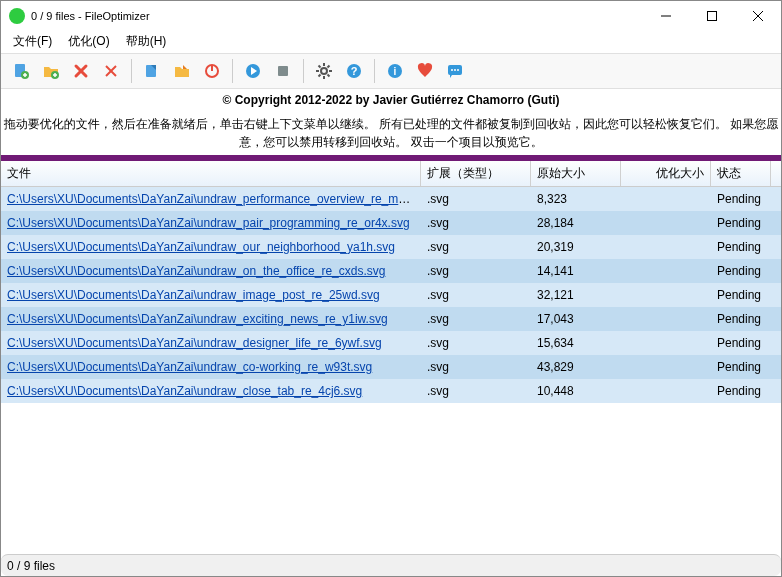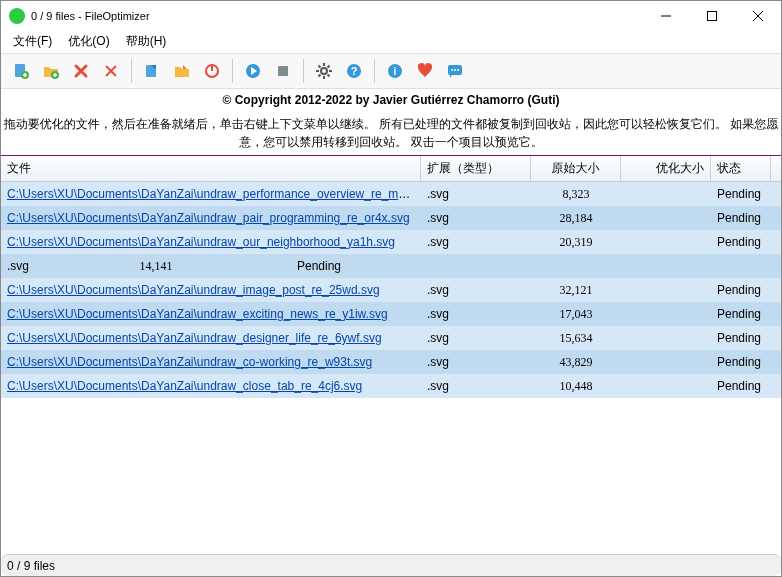--- a/index.html
+++ b/index.html
@@ -9,31 +9,31 @@
 .titlebar .title { flex: 1; font-size: 11px; color: #000; }
 .winbtns { display: flex; }
 .winbtn { width: 46px; height: 30px; display: flex; align-items: center; justify-content: center; font-size: 14px; color: #000; }
 .menubar { height: 22px; display: flex; align-items: flex-start; padding: 0 4px; background: #fff; }
 .menuitem { padding: 2px 8px; font-size: 12px; }
 .toolbar { height: 36px; display: flex; align-items: center; padding: 0 6px; border-top: 1px solid #e0e0e0; border-bottom: 1px solid #e0e0e0; background: #f8f8f8; gap: 2px; }
 .tbtn { width: 28px; height: 28px; display: flex; align-items: center; justify-content: center; }
 .tsep { width: 1px; height: 24px; background: #ccc; margin: 0 4px; }
 .copyright { text-align: center; font-weight: bold; font-size: 12px; padding: 4px 0; }
 .instructions { text-align: center; font-size: 12px; padding: 4px 1px; line-height: 1.5; }
-.grid { flex: 1; overflow: auto; border-top: 1px solid #701a75; }
+.grid { flex: 1; overflow: auto; border-top: 6px solid #701a75; }
 .ghead { display: flex; background: linear-gradient(#fdfefe, #e9f2fb); border-bottom: 1px solid #ccc; position: sticky; top: 0; font-size: 12px; }
 .ghead .gcell { padding: 4px 6px; border-right: 1px solid #d0d0d0; }
 .grow { display: flex; font-size: 12px; height: 24px; align-items: center; }
 .grow .gcell { padding: 3px 6px; overflow: hidden; white-space: nowrap; text-overflow: ellipsis; }
 .grow a { color: #0645ad; text-decoration: underline; }
 .grow:nth-child(odd) { background: #d6e8f7; }
 .grow:nth-child(even) { background: #c0dbf0; }
 .col-file { width: 420px; }
 .col-ext { width: 110px; }
-.col-orig { width: 90px; text-align: center; font-family: Liberation Serif, serif; }
+.col-orig { width: 90px; text-align: left; }
 .col-opt { width: 90px; text-align: right; }
 .col-status { width: 60px; }
 .statusbar { height: 22px; border-top: 1px solid #ccc; display: flex; align-items: center; padding: 0 6px; font-size: 12px; background: #f0f0f0; border-radius: 7px; }
 svg { display: block; }
 </style>
 </head>
 <body>
 
 <div class="titlebar">
   <span class="appicon"></span>
@@ -196,20 +196,21 @@
         <div class="gcell col-status">Pending</div>
       </div>
       <div class="grow">
         <div class="gcell col-file"><a href="#">C:\Users\XU\Documents\DaYanZai\undraw_our_neighborhood_ya1h.svg</a></div>
         <div class="gcell col-ext">.svg</div>
         <div class="gcell col-orig">20,319</div>
         <div class="gcell col-opt"></div>
         <div class="gcell col-status">Pending</div>
       </div>
       <div class="grow">
+        <div class="gcell col-file"><a href="#">C:\Users\XU\Documents\DaYanZai\undraw_on_the_office_re_cxds.svg</a></div>
         <div class="gcell col-ext">.svg</div>
         <div class="gcell col-orig">14,141</div>
         <div class="gcell col-opt"></div>
         <div class="gcell col-status">Pending</div>
       </div>
       <div class="grow">
         <div class="gcell col-file"><a href="#">C:\Users\XU\Documents\DaYanZai\undraw_image_post_re_25wd.svg</a></div>
         <div class="gcell col-ext">.svg</div>
         <div class="gcell col-orig">32,121</div>
         <div class="gcell col-opt"></div>

